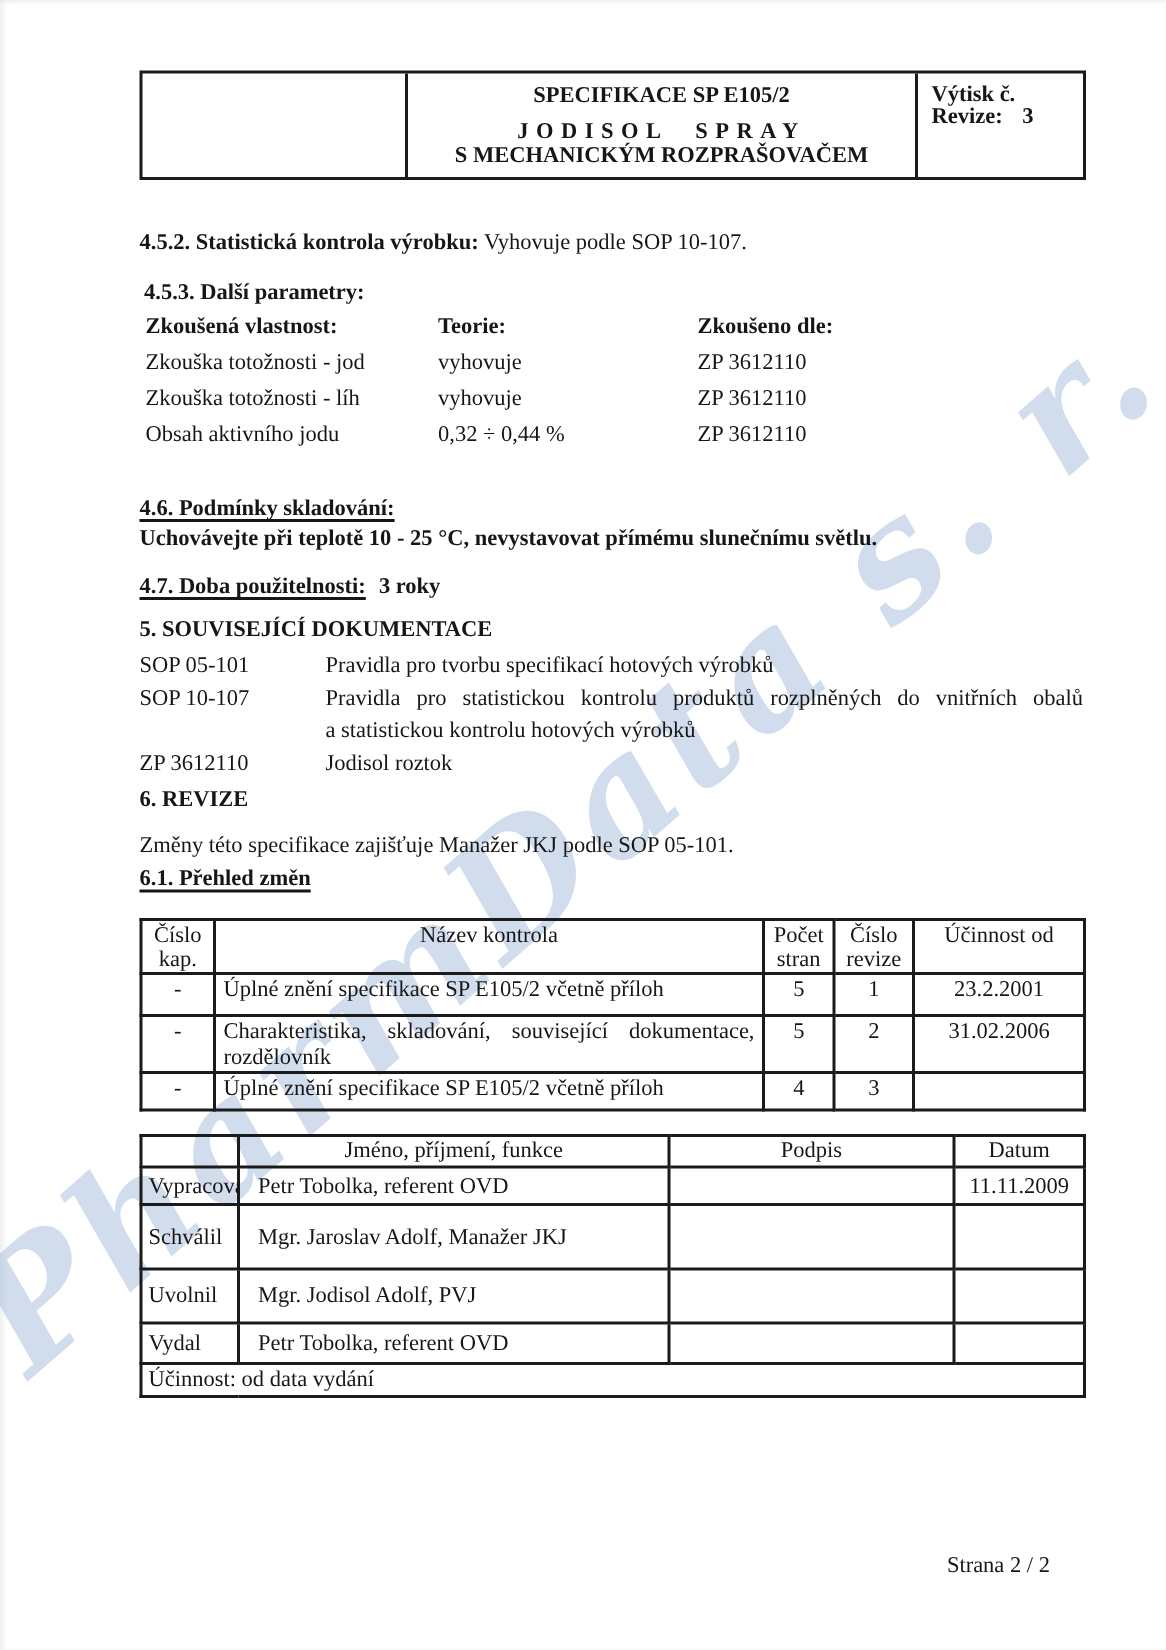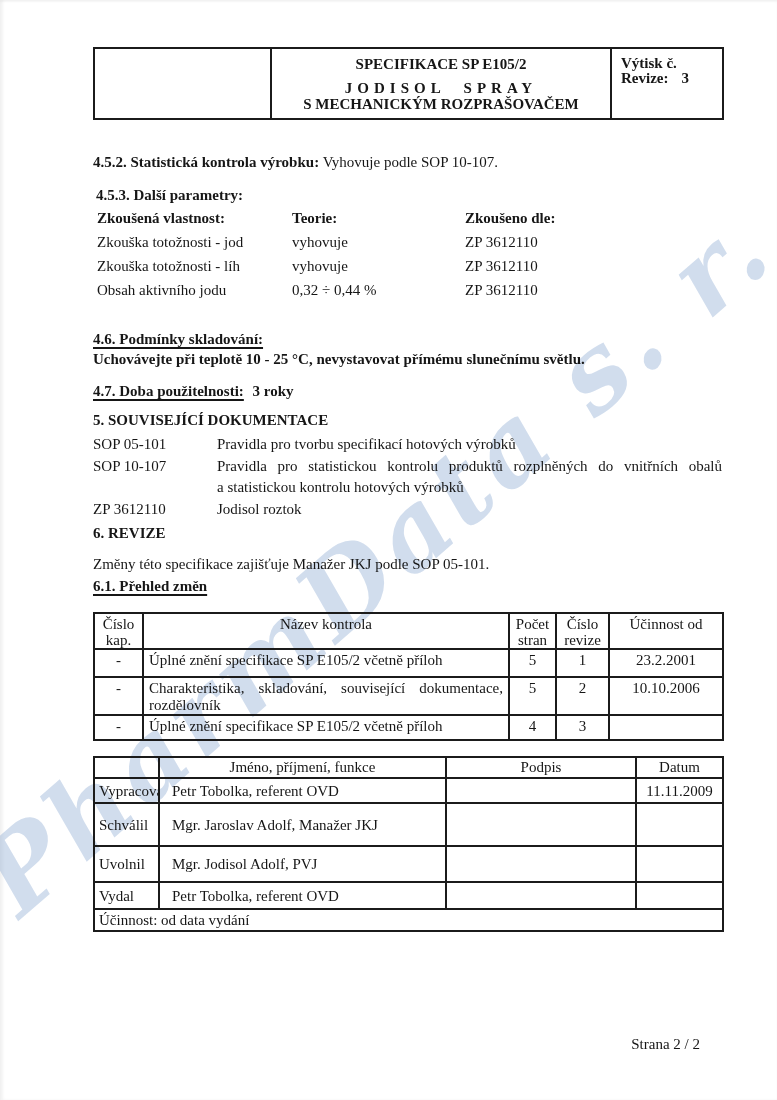--- a/index.html
+++ b/index.html
@@ -163,21 +163,21 @@
         <td class="c">23.2.2001</td>
       </tr>
       <tr style="height:36px;">
         <td class="c">-</td>
         <td>
           <div class="just">Charakteristika, skladování, související dokumentace,</div>
           <div>rozdělovník</div>
         </td>
         <td class="c">5</td>
         <td class="c">2</td>
-        <td class="c">10.10.2006</td>
+        <td class="c">31.02.2006</td>
       </tr>
       <tr style="height:25px;">
         <td class="c">-</td>
         <td>Úplné znění specifikace SP E105/2 včetně příloh</td>
         <td class="c">4</td>
         <td class="c">3</td>
         <td class="c"></td>
       </tr>
     </tbody>
       </table>

